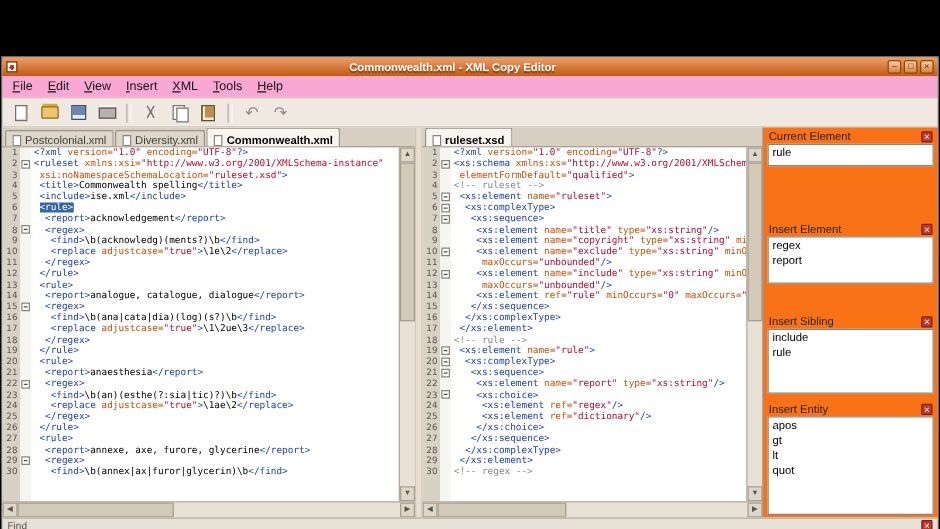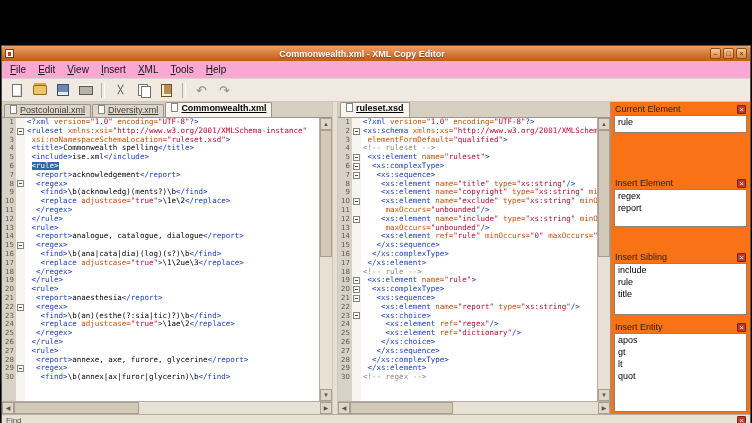--- a/index.html
+++ b/index.html
@@ -46,22 +46,22 @@
   .ic-paste{width:11px;height:13px;background:#b98e4f;border:1px solid #6e5021;box-shadow:inset 1px -1px 0 1px #f2ecdf;}
   .ic-undo::before{content:"↶";color:#948c80;font-size:13px;line-height:13px;}
   .ic-redo::before{content:"↷";color:#948c80;font-size:13px;line-height:13px;}
   
   .main{flex:1;display:flex;min-height:0;}
   .pane{display:flex;flex-direction:column;min-width:0;background:#efe9e1;}
   .pane-left{width:330px;flex:none;}
   .pane-right{flex:1;}
   .tabbar{height:15px;flex:none;display:flex;align-items:flex-end;background:#d7cfc2;
           border-bottom:1px solid #9c948a;padding-left:2px;gap:1px;}
-  .tab{height:13px;display:flex;align-items:flex-start;gap:3px;padding:0 5px;font-size:9px;background:#ded6ca;
-       border:1px solid #9c948a;border-bottom:none;border-radius:2px 2px 0 0;color:#40403c;white-space:nowrap;box-sizing:border-box;text-decoration:underline;}
+  .tab{height:13px;display:flex;align-items:flex-end;gap:3px;padding:0 5px;font-size:9px;background:#ded6ca;
+       border:1px solid #9c948a;border-bottom:none;border-radius:2px 2px 0 0;color:#40403c;white-space:nowrap;box-sizing:border-box;}
   .tab.active{background:#f8f5ef;font-weight:bold;color:#000;height:15px;}
   .tab-icon{width:7px;height:9px;background:#fff;border:1px solid #8a857c;flex:none;box-sizing:border-box;}
   .editor{flex:1;display:flex;min-height:0;}
   .code-area{flex:1;overflow:hidden;min-width:0;
      background:linear-gradient(90deg,#d8d2c6 0 14px,#f7f5f0 14px 23px,#fff 23px);
      font-family:"DejaVu Sans Mono",monospace;font-size:7.5px;line-height:8.8px;cursor:text;}
   .row{display:flex;height:8.8px;white-space:pre;align-items:center;}
   .ln{width:14px;flex:none;text-align:right;padding-right:2px;color:#5a554d;font-size:7px;
       font-family:"DejaVu Sans",sans-serif;box-sizing:border-box;}
   .fm{width:9px;flex:none;display:flex;align-items:center;justify-content:center;}
@@ -325,21 +325,20 @@
               </div>
             </div>
             <div class="side-sec sec-2">
               <div class="side-hdr">
                 <span class="side-title">Insert Sibling</span>
                 <span class="side-close">×</span>
               </div>
               <div class="side-list">
                 <div class="side-item">include</div>
                 <div class="side-item">rule</div>
-                <div class="side-item">title</div>
               </div>
             </div>
             <div class="side-sec sec-3">
               <div class="side-hdr">
                 <span class="side-title">Insert Entity</span>
                 <span class="side-close">×</span>
               </div>
               <div class="side-list">
                 <div class="side-item">apos</div>
                 <div class="side-item">gt</div>

